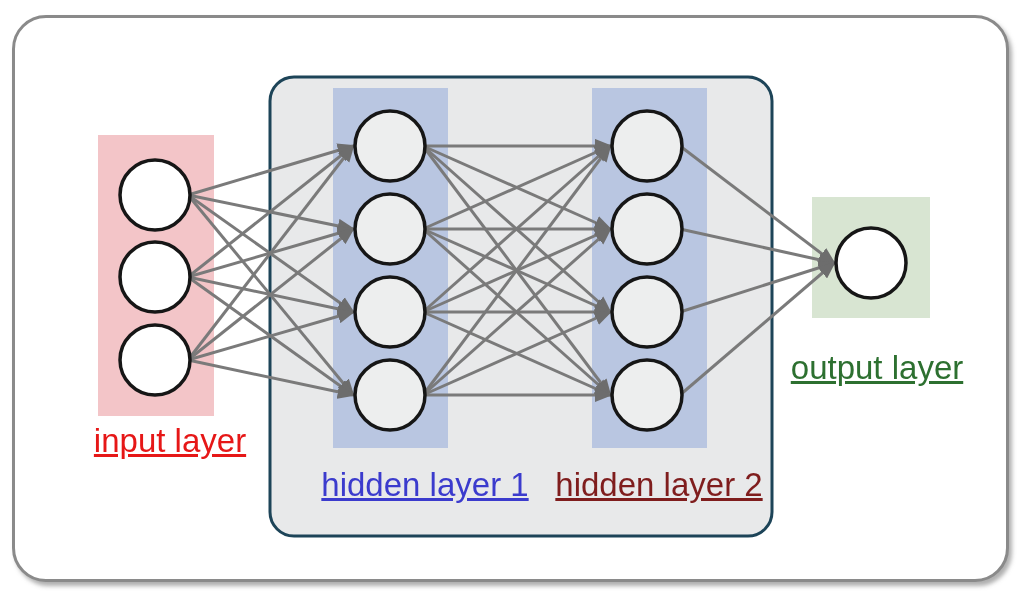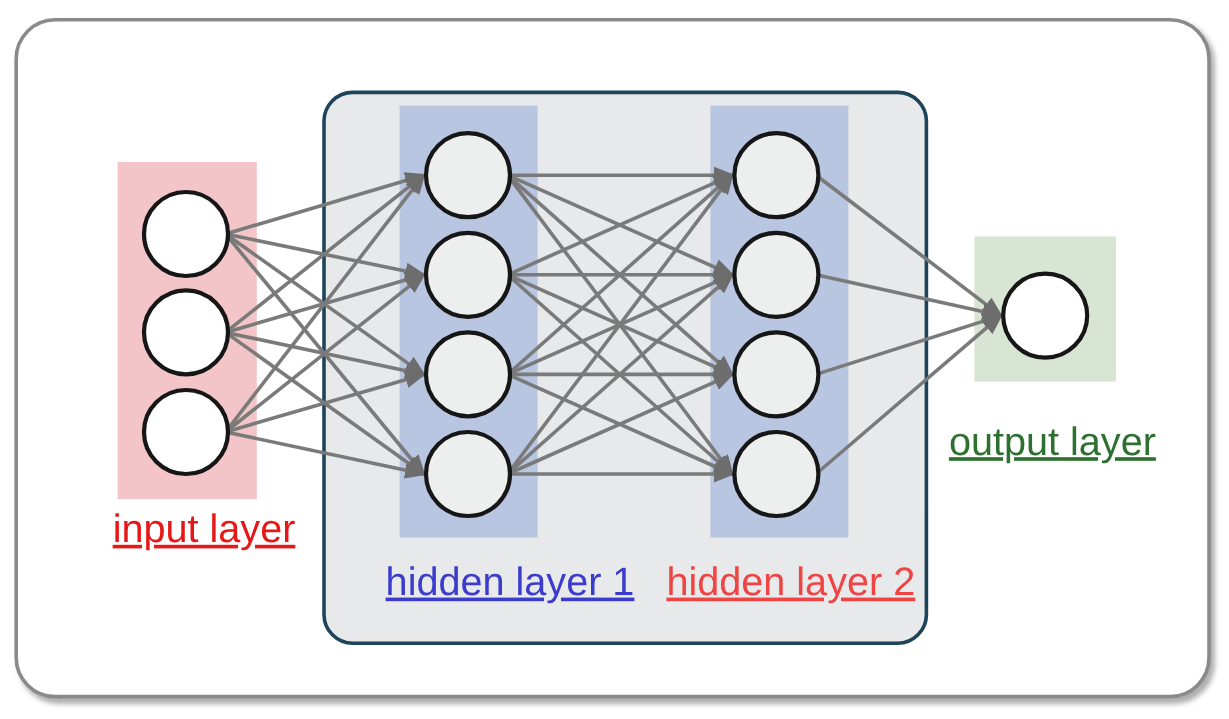--- a/index.html
+++ b/index.html
@@ -93,15 +93,15 @@
       <circle cx="390" cy="312" r="35" fill="#edeeee" stroke="#161616" stroke-width="3.5"></circle>
       <circle cx="390" cy="395" r="35" fill="#edeeee" stroke="#161616" stroke-width="3.5"></circle>
       <circle cx="647" cy="146" r="35" fill="#edeeee" stroke="#161616" stroke-width="3.5"></circle>
       <circle cx="647" cy="229" r="35" fill="#edeeee" stroke="#161616" stroke-width="3.5"></circle>
       <circle cx="647" cy="312" r="35" fill="#edeeee" stroke="#161616" stroke-width="3.5"></circle>
       <circle cx="647" cy="395" r="35" fill="#edeeee" stroke="#161616" stroke-width="3.5"></circle>
       <circle cx="871" cy="263" r="35" fill="#ffffff" stroke="#161616" stroke-width="3.5"></circle>
     </svg>
   <div class="layer-label" style="left: 170px; top: 423px; color: rgb(230, 23, 23);">input layer</div>
   <div class="layer-label" style="left: 397px; top: 467px; color: rgb(59, 59, 205); margin-left: 28px;">hidden layer 1</div>
-  <div class="layer-label" style="left: 659px; top: 467px; color: #ef4444;">hidden layer 2</div>
+  <div class="layer-label" style="left: 659px; top: 467px; color: #7f1d1d;">hidden layer 2</div>
   <div class="layer-label" style="left: 877px; top: 350px; color: rgb(45, 112, 48);">output layer</div>
 </div>
 
 </body></html>

